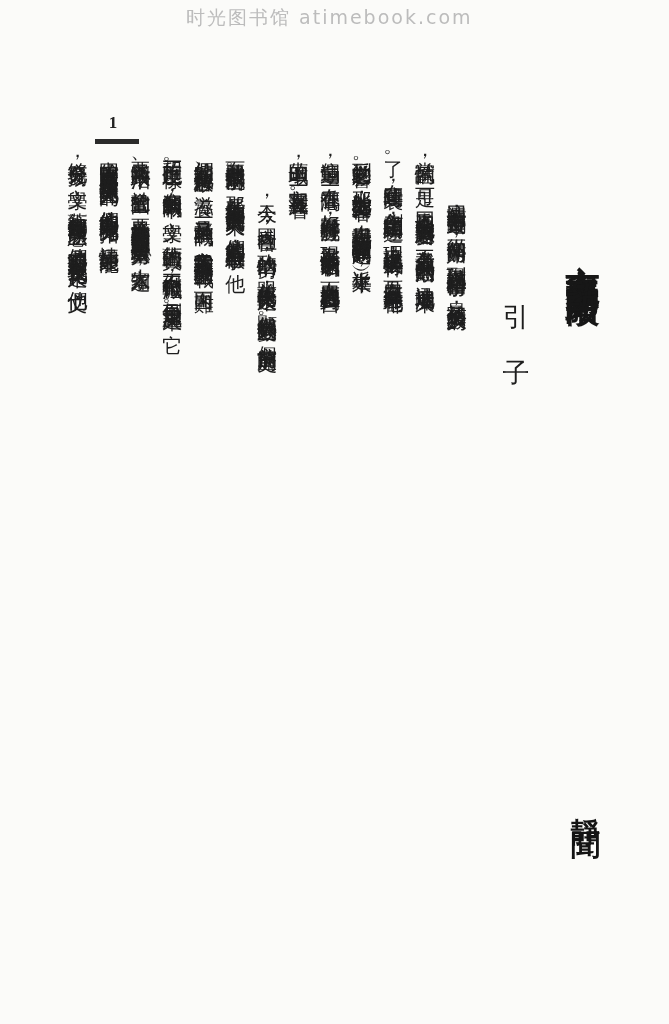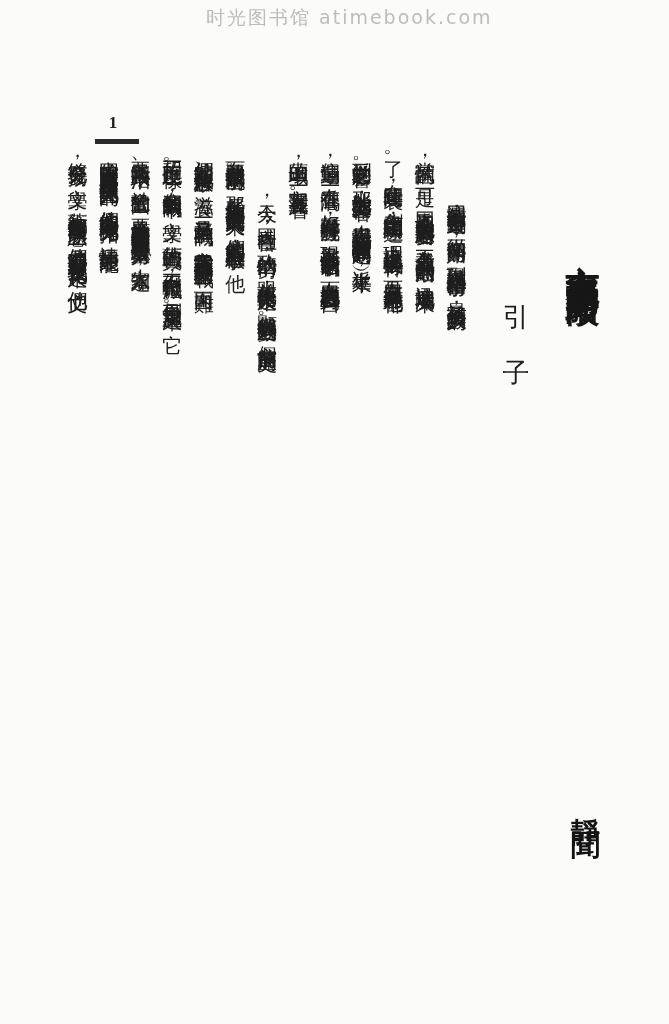--- a/index.html
+++ b/index.html
@@ -8,21 +8,21 @@
     width:669px;height:1024px;
     background:#fbfbf9;
     overflow:hidden;
     font-family:"Liberation Serif", serif;
     color:#1c1c1c;
   }
   .watermark{
     position:absolute;top:5px;left:186px;
     font-family:"DejaVu Sans", sans-serif;
     font-size:19px;letter-spacing:2px;
-    color:#bcbcbc;white-space:nowrap;margin-left:20px;
+    color:#bcbcbc;white-space:nowrap;
   }
   .page-number{
     position:absolute;top:113px;left:96px;width:34px;
     text-align:center;font-size:17px;font-weight:bold;color:#222;
   }
   .page-number-rule{
     position:absolute;top:139px;left:95px;width:44px;height:5px;
     background:#2b2b2b;
   }
   .title{

